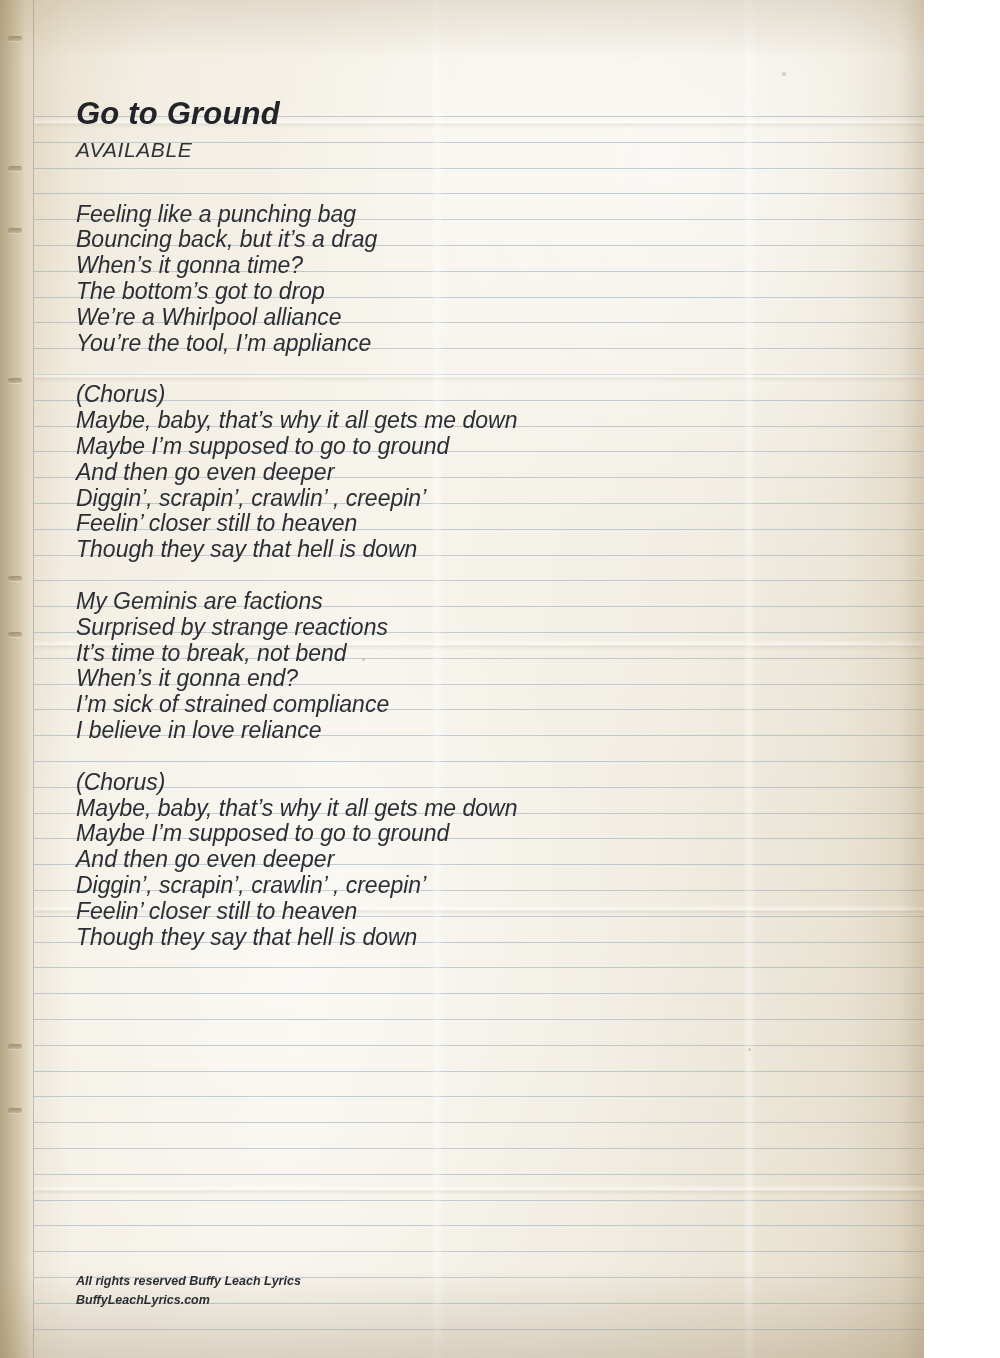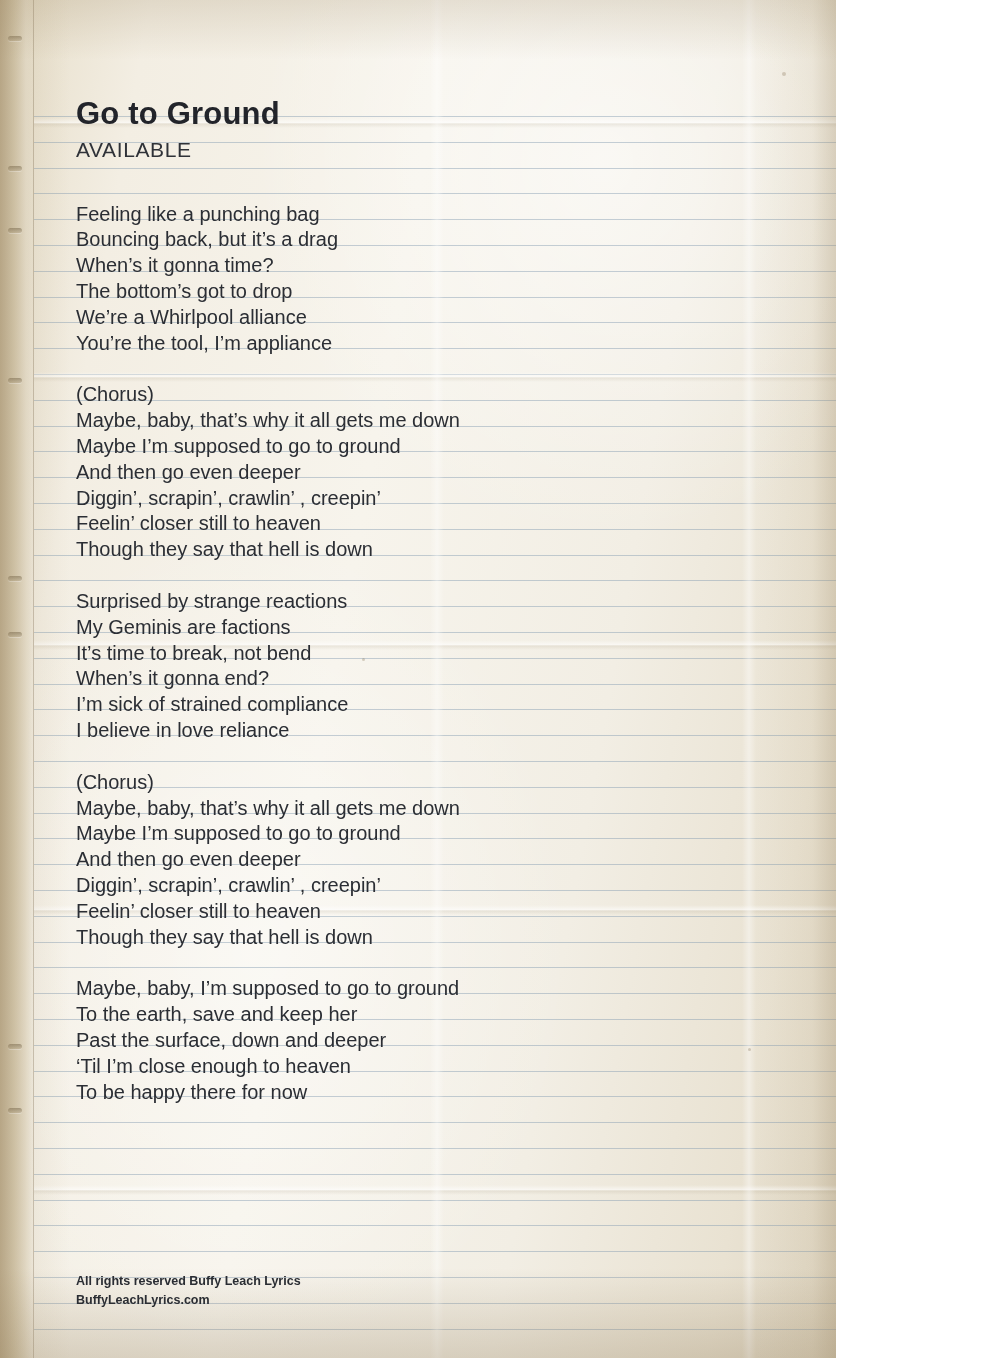--- a/index.html
+++ b/index.html
@@ -8,24 +8,25 @@
     background: #ffffff;
   }
   body {
     width: 1000px;
     height: 1358px;
     font-family: "Liberation Sans", sans-serif;
   }
 
   .page {
     position: relative;
-    width: 836px;
+    width: 924px;
     height: 1358px;
     overflow: hidden;
     background: #ef4444;
+    font-style: italic;
   }
 
   
   .paper-base {
     position: absolute;
     inset: 0;
     background:
       radial-gradient(ellipse 60% 40% at 72% 12%, rgba(255,255,255,0.55), rgba(255,255,255,0) 70%),
       radial-gradient(ellipse 55% 45% at 30% 70%, rgba(255,255,255,0.45), rgba(255,255,255,0) 70%),
       linear-gradient(100deg, #e6ddc8 0%, #f3eee3 14%, #f7f4ec 42%, #f2eee4 68%, #e9e2d2 88%, #ded5c2 100%);
@@ -127,21 +128,21 @@
     font-weight: normal;
   }
 
   .lyrics {
     margin-top: 40px;
   }
   .stanza {
     margin-bottom: 26px;
   }
   .line {
-    font-size: 20px;
+    font-size: 23px;
     line-height: 25.8px;
     color: #2b2e34;
     white-space: pre;
   }
 
   .footer {
     position: absolute;
     left: 76px;
     bottom: 48px;
   }
@@ -255,43 +256,36 @@
         <div class="stanza">
           <div class="line">(Chorus)</div>
           <div class="line">Maybe, baby, that’s why it all gets me down</div>
           <div class="line">Maybe I’m supposed to go to ground</div>
           <div class="line">And then go even deeper</div>
           <div class="line">Diggin’, scrapin’, crawlin’ , creepin’</div>
           <div class="line">Feelin’ closer still to heaven</div>
           <div class="line">Though they say that hell is down</div>
         </div>
         <div class="stanza">
+          <div class="line">My Geminis are factions</div>
           <div class="line">Surprised by strange reactions</div>
-          <div class="line">My Geminis are factions</div>
           <div class="line">It’s time to break, not bend</div>
           <div class="line">When’s it gonna end?</div>
           <div class="line">I’m sick of strained compliance</div>
           <div class="line">I believe in love reliance</div>
         </div>
         <div class="stanza">
           <div class="line">(Chorus)</div>
           <div class="line">Maybe, baby, that’s why it all gets me down</div>
           <div class="line">Maybe I’m supposed to go to ground</div>
           <div class="line">And then go even deeper</div>
           <div class="line">Diggin’, scrapin’, crawlin’ , creepin’</div>
           <div class="line">Feelin’ closer still to heaven</div>
           <div class="line">Though they say that hell is down</div>
         </div>
-        <div class="stanza">
-          <div class="line">Maybe, baby, I’m supposed to go to ground</div>
-          <div class="line">To the earth, save and keep her</div>
-          <div class="line">Past the surface, down and deeper</div>
-          <div class="line">‘Til I’m close enough to heaven</div>
-          <div class="line">To be happy there for now</div>
-        </div>
       </div>
   </div>
 
   <div class="footer">
     <div class="footer-line">All rights reserved Buffy Leach Lyrics</div>
     <div class="footer-line second">BuffyLeachLyrics.com</div>
   </div>
 
 </div>
 

